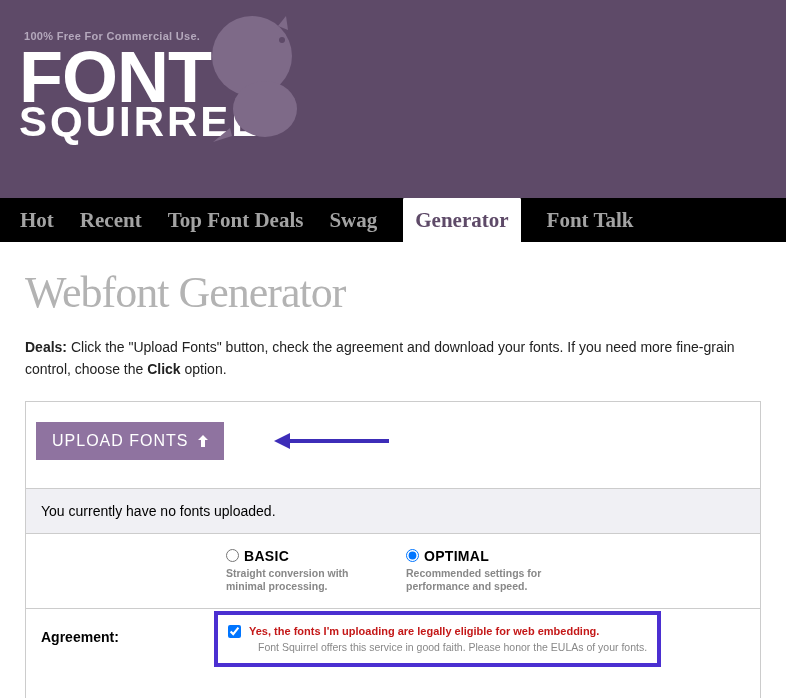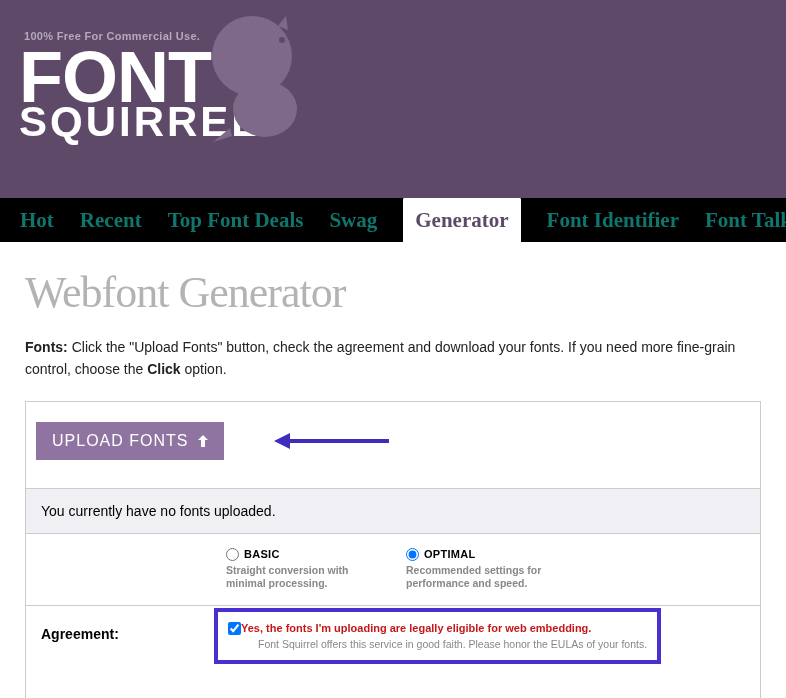--- a/index.html
+++ b/index.html
@@ -5,42 +5,42 @@
     * { margin: 0; padding: 0; box-sizing: border-box; }
     body { font-family: -apple-system, "Segoe UI", Arial, sans-serif; background: #fff; width: 786px; }
     .hero { background: #5e4a68; height: 198px; padding: 30px 19px; position: relative; }
     .tagline { color: #b4a8bc; font-size: 11px; font-weight: bold; margin-bottom: 2px; margin-left: 5px; letter-spacing: 0.3px; }
     .logo-wrap { display: flex; align-items: center; gap: 0; }
     .logo-text { display: flex; flex-direction: column; color: #fff; font-family: Liberation Sans, sans-serif; line-height: 0.8; letter-spacing: -1px; }
     .logo-font { font-size: 72px; font-weight: 900; }
     .logo-squirrel { font-size: 42px; font-weight: 900; letter-spacing: 3px; margin-top: -2px;}
     .squirrel-svg { margin-left: -50px; margin-top: -30px; }
     .nav { background: #000; display: flex; align-items: center; padding: 0 20px; gap: 26px; height: 44px; }
-    .nav-item { color: #0f766e; font-family: Georgia, serif; font-size: 21px; font-weight: bold; cursor: pointer; white-space: nowrap; }
+    .nav-item { color: #a3a3a3; font-family: Georgia, serif; font-size: 21px; font-weight: bold; cursor: pointer; white-space: nowrap; }
     .nav-item.active { background: #fff; color: #5e4a68; padding: 11px 12px; border-radius: 3px 3px 0 0; font-weight: bold; }
     .content { padding: 25px; }
     .page-title { font-family: Georgia, serif; font-size: 44px; color: #b3b3b3; font-weight: normal; margin-bottom: 18px; letter-spacing: -1px;}
     .usage { font-size: 14px; color: #222; line-height: 1.6; margin-bottom: 20px; }
     .panel { border: 1px solid #ccc; }
     .upload-row { padding: 20px 10px 28px; display: flex; align-items: center; gap: 50px; }
     .upload-btn { background: #8f73a0; color: #fff; font-family: Impact, "Arial Black", sans-serif; font-size: 16px; letter-spacing: 1px; padding: 10px 16px; display: flex; align-items: center; gap: 10px; cursor: pointer; }
     .arrow-illustration { display: flex; align-items: center; }
     .status-row { background: #f0f0f4; border-top: 1px solid #ccc; border-bottom: 1px solid #ccc; padding: 14px 15px; font-size: 14px; color: #000000; }
     .options-row { display: flex; padding: 14px 15px; gap: 0; border-bottom: 1px solid #ccc; }
     .options-label-col { width: 185px; }
     .option { width: 180px; padding-right: 15px; }
     .option-head { display: flex; align-items: center; gap: 5px; margin-bottom: 3px; }
-    .option-title { font-size: 11px; font-weight: bold; letter-spacing: 0.3px; }
+    .option-title { font-size: 14px; font-weight: bold; letter-spacing: 0.3px; }
     .option-desc { font-size: 10.5px; color: #888; line-height: 1.3; font-weight: bold; }
     input[type=radio] { width: 13px; height: 13px; cursor: pointer; }
     input[type=checkbox] { cursor: pointer; }
     .agreement-row { display: flex; padding: 20px 15px 25px; }
     .agreement-label { width: 185px; font-size: 14px; font-weight: bold; }
     .agreement-box { border: 4px solid #4b2fd1; padding: 10px; margin-top: -18px; margin-left: -12px;}
-    .agreement-check { display: flex; gap: 0; align-items: flex-start; }
+    .agreement-check { display: flex; gap: 8px; align-items: flex-start; }
     .agreement-text { font-size: 11px; font-weight: bold; color: #c41818; }
     .agreement-sub { font-size: 10.5px; color: #888; margin-top: 3px; margin-left: 0; padding-left: 30px;}
     .spacer-row { height: 58px; }
   </style>
 </head>
 <body>
 
 <div class="hero">
   <div class="tagline">100% Free For Commercial Use.</div>
   <div class="logo-wrap">
@@ -59,29 +59,28 @@
     </svg>
   </div>
 </div>
 
 <div class="nav">
   <span class="nav-item">Hot</span>
   <span class="nav-item">Recent</span>
   <span class="nav-item">Top Font Deals</span>
   <span class="nav-item">Swag</span>
   <span class="nav-item active">Generator</span>
-  <span class="nav-item">Font Identifier</span>
   <span class="nav-item">Font Talk</span>
 
 </div>
 
 <div class="content">
   <h1 class="page-title">Webfont Generator</h1>
   <p class="usage">
-    <strong>Fonts:</strong><span> Click the "Upload Fonts" button, check the agreement and download your fonts. If you need more fine-grain control, choose the </span><strong>Click</strong><span> option.</span>
+    <strong>Deals:</strong><span> Click the "Upload Fonts" button, check the agreement and download your fonts. If you need more fine-grain control, choose the </span><strong>Click</strong><span> option.</span>
   </p>
 
   <div class="panel">
     <div class="upload-row">
       <div class="upload-btn">
         <span>UPLOAD FONTS</span>
         <svg width="10" height="12" viewBox="0 0 10 12">
             <path fill="#fff" d="M5 0 L10 5 L7 5 L7 12 L3 12 L3 5 L0 5 Z"></path>
           </svg>
       </div>

